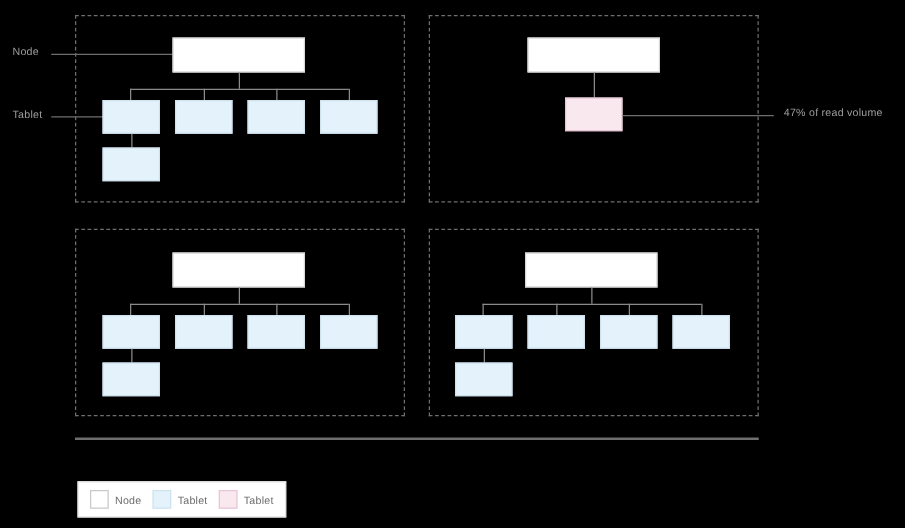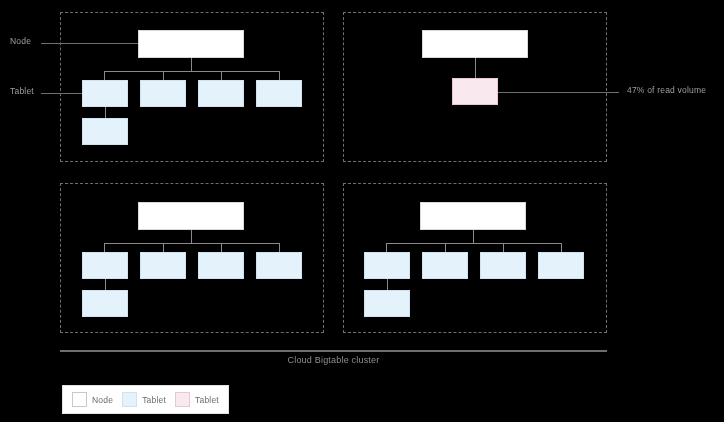--- a/index.html
+++ b/index.html
@@ -147,21 +147,20 @@
 
   <div class="box tablet" style="left:364px;top:252px;"></div>
   <div class="box tablet" style="left:422px;top:252px;"></div>
   <div class="box tablet" style="left:480px;top:252px;"></div>
   <div class="box tablet" style="left:538px;top:252px;"></div>
 
   <div class="vline" style="left:387px;top:279px;height:11px;"></div>
   <div class="box tablet" style="left:364px;top:290px;"></div>
 
   <div id="cluster-rule"></div>
-  <div id="cluster-caption">Cloud Bigtable cluster</div>
 
   <div id="legend">
     <div class="legend-item">
       <span class="legend-swatch sw-node"></span>
       <span class="legend-text">Node</span>
     </div>
     <div class="legend-item">
       <span class="legend-swatch sw-blue"></span>
       <span class="legend-text">Tablet</span>
     </div>

